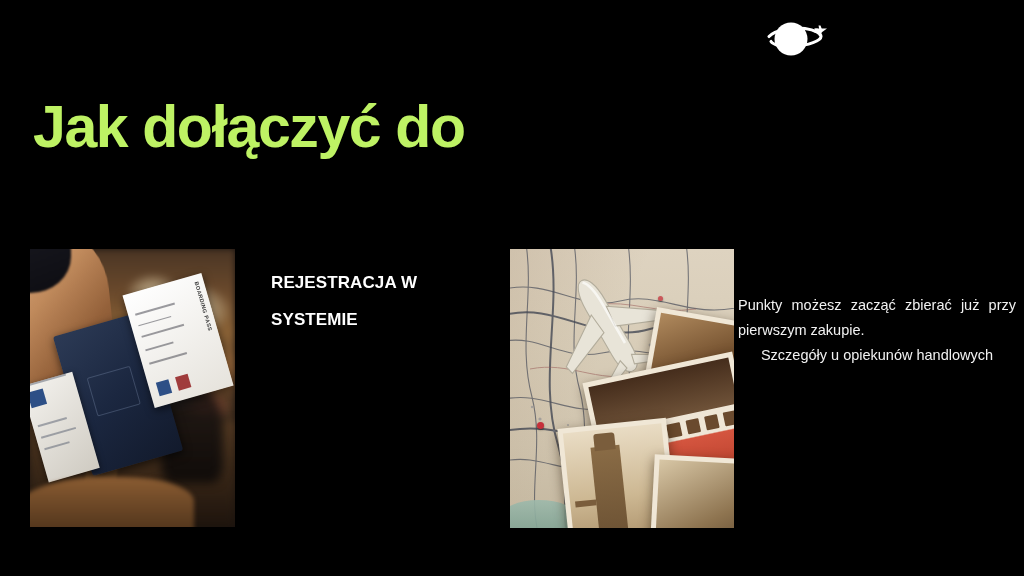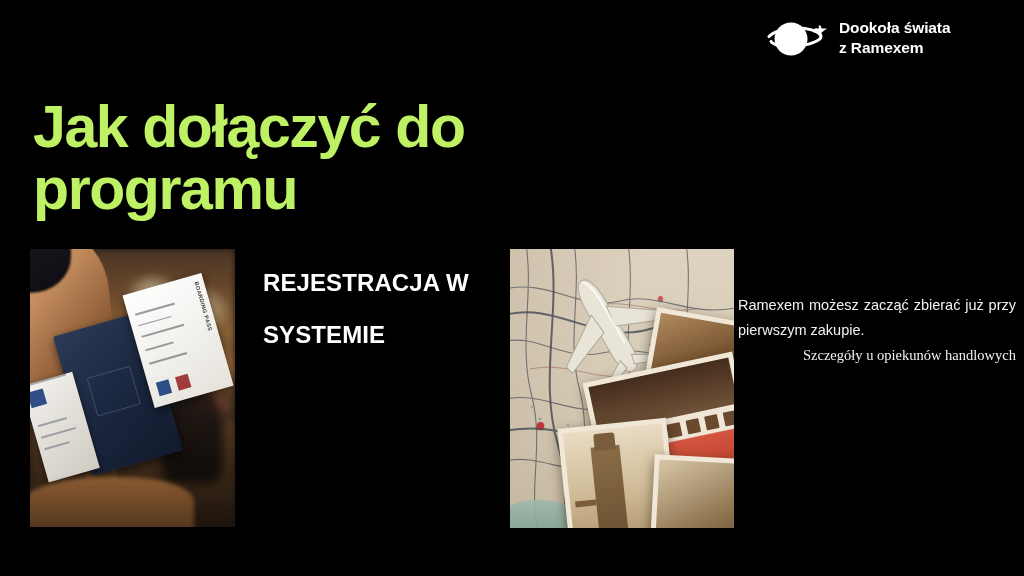--- a/index.html
+++ b/index.html
@@ -77,43 +77,43 @@
 
   .text-col {
     position: absolute;
     top: 249px;
     color: #ffffff;
   }
   .text-col-left  { left: 255px; width: 248px; }
   .text-col-right { left: 738px; width: 278px; }
 
   .col-head {
-    font-size: 24px;
+    font-size: 17px;
     font-weight: bold;
     line-height: 2.15;
     letter-spacing: 0.1px;
-    margin: 8px;
+    margin: 16px;
     color: #ffffff;
   }
   .col-body {
     font-size: 14.5px;
     line-height: 1.72;
     margin: 0;
     color: #f2f2f2;
     font-weight: normal;
   }
   .text-col-left .col-body {
     text-align: justify;
     margin-top: 26px;
   }
   .text-col-right .col-body {
     text-align: justify;
     margin-top: 44px;
   }
-  .text-col-right .col-body .nojust { display: block; text-align: right; font-family: Liberation Serif, serif; }
+  .text-col-right .col-body .nojust { display: block; text-align: center; }
 
   
   
   .scene-airport { position: absolute; inset: 0; }
   .ap-bg {
     position: absolute; inset: 0;
     background:
       radial-gradient(ellipse 60px 40px at 78% 22%, rgba(255,246,210,.85), rgba(255,225,150,0) 70%),
       radial-gradient(ellipse 40px 30px at 60% 16%, rgba(255,240,200,.75), rgba(255,225,150,0) 70%),
       radial-gradient(ellipse 50px 36px at 92% 44%, rgba(255,170,90,.55), rgba(255,150,60,0) 72%),
@@ -299,29 +299,24 @@
 
   <div class="logo">
     <svg class="logo-mark" viewBox="0 0 64 46">
       <circle cx="26" cy="24" r="16.5" fill="#ffffff"></circle>
       <path d="M4 21.5 C10 15.5, 26 11.5, 40 13.5 C50 15, 56 18.5, 56 21.5 C56 25.5, 44 30.5, 28 31.5 C16 32.2, 8 29.5, 6 26.5" fill="none" stroke="#ffffff" stroke-width="3.1" stroke-linecap="round"></path>
       <path d="M52 13.5 L62 13.5 L56.5 17.5 L51 17.5 Z" fill="#ffffff"></path>
       <path d="M53.5 10.5 L55.5 10.5 L56.8 14 L54.2 14 Z" fill="#ffffff"></path>
       <path d="M53.5 20.5 L55.5 20.5 L56.8 17 L54.2 17 Z" fill="#ffffff"></path>
       <rect x="49.5" y="13.3" width="3" height="4.4" fill="#ffffff"></rect>
     </svg>
-    <div class="logo-text">
-      <span>Dookoła świata</span>
-      <span>z Ramexem</span>
-    </div>
   </div>
 
   <h1 class="title">
     <span>Jak dołączyć do</span><br>
-    <span>programu</span>
   </h1>
 
   <div class="photo photo-left">
     <div class="scene-airport">
       <div class="ap-bg"></div>
       <div class="ap-floor"></div>
       <div class="ap-figure"></div>
       <div class="ap-bagstrap"></div>
       <div class="ap-hand"></div>
       <div class="ap-sleeve"></div>
@@ -419,18 +414,18 @@
           </div>
       </div>
       <div class="mp-photo mp-p4">
           <div></div>
         </div>
     </div>
   </div>
 
   <div class="text-col text-col-right">
     <p class="col-body">
-      <span>Ramexem możesz zacząć zbierać już przy pierwszym zakupie.</span>
+      <span>Punkty możesz zacząć zbierać już przy pierwszym zakupie.</span>
       <span class="nojust">Szczegóły u opiekunów handlowych</span>
     </p>
   </div>
 
 </div>
 
 </body></html>

